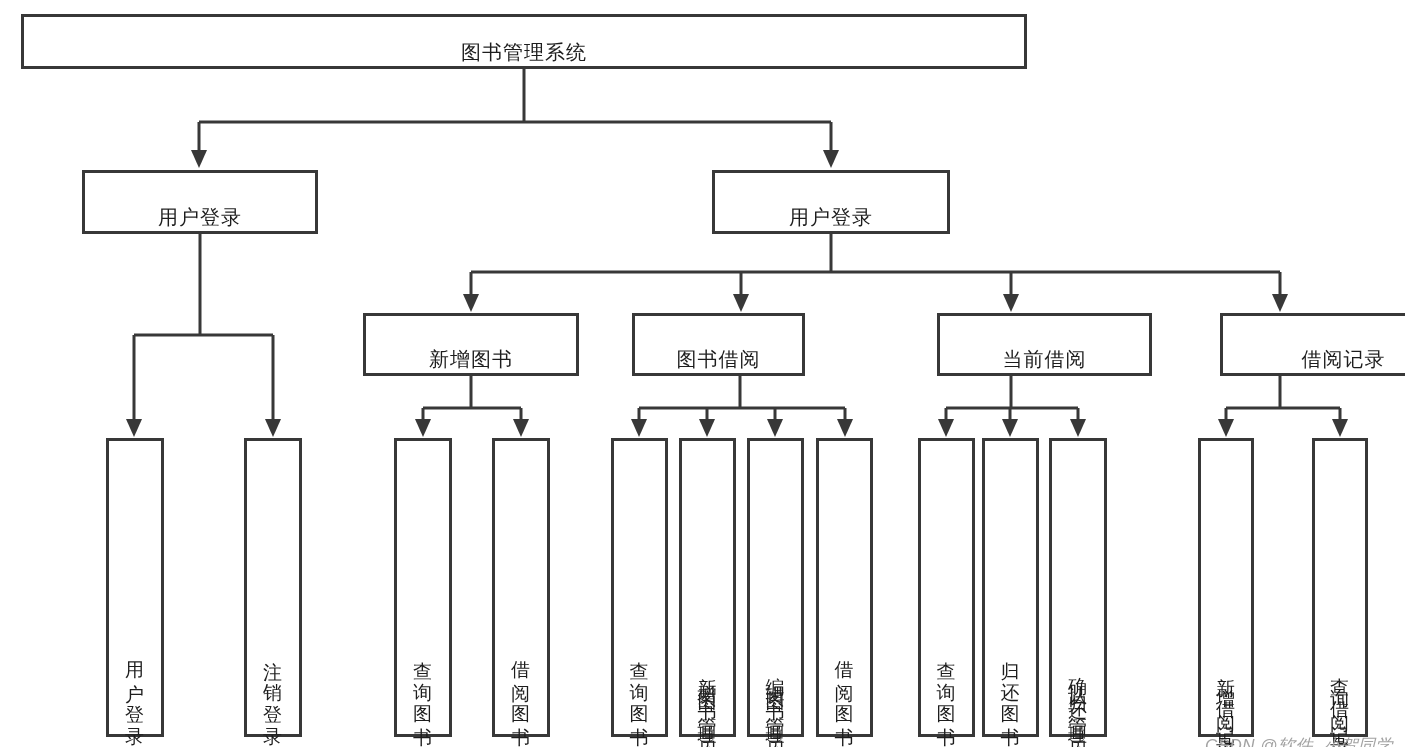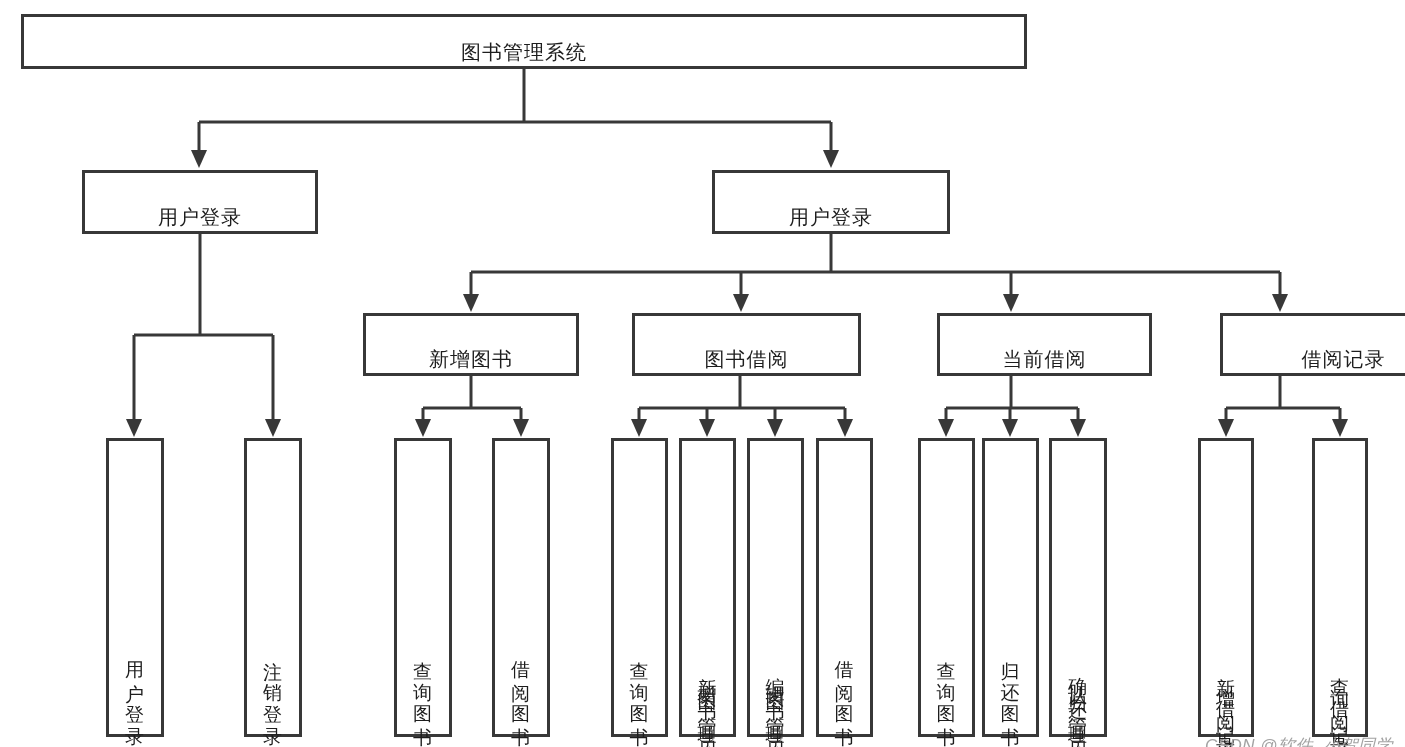--- a/index.html
+++ b/index.html
@@ -89,21 +89,21 @@
   <div class="node hnode" style="left:82px;top:170px;width:236px;height:64px;">
     <span>用户登录</span>
   </div>
   <div class="node hnode" style="left:712px;top:170px;width:238px;height:64px;">
     <span>用户登录</span>
   </div>
 
   <div class="node hnode" style="left:363px;top:313px;width:216px;height:63px;">
     <span>新增图书</span>
   </div>
-  <div class="node hnode" style="left:632px;top:313px;width:229px;height:63px;">
+  <div class="node hnode" style="left:632px;top:313px;width:173px;height:63px;">
     <span>图书借阅</span>
   </div>
   <div class="node hnode" style="left:904px;top:313px;width:215px;height:63px;margin-left:33px;">
     <span>当前借阅</span>
   </div>
   <div class="node hnode" style="left:1220px;top:313px;width:247px;height:63px;">
     <span>借阅记录</span>
   </div>
 
   <div class="node vnode" style="left:106px;top:438px;width:58px;height:299px;">

